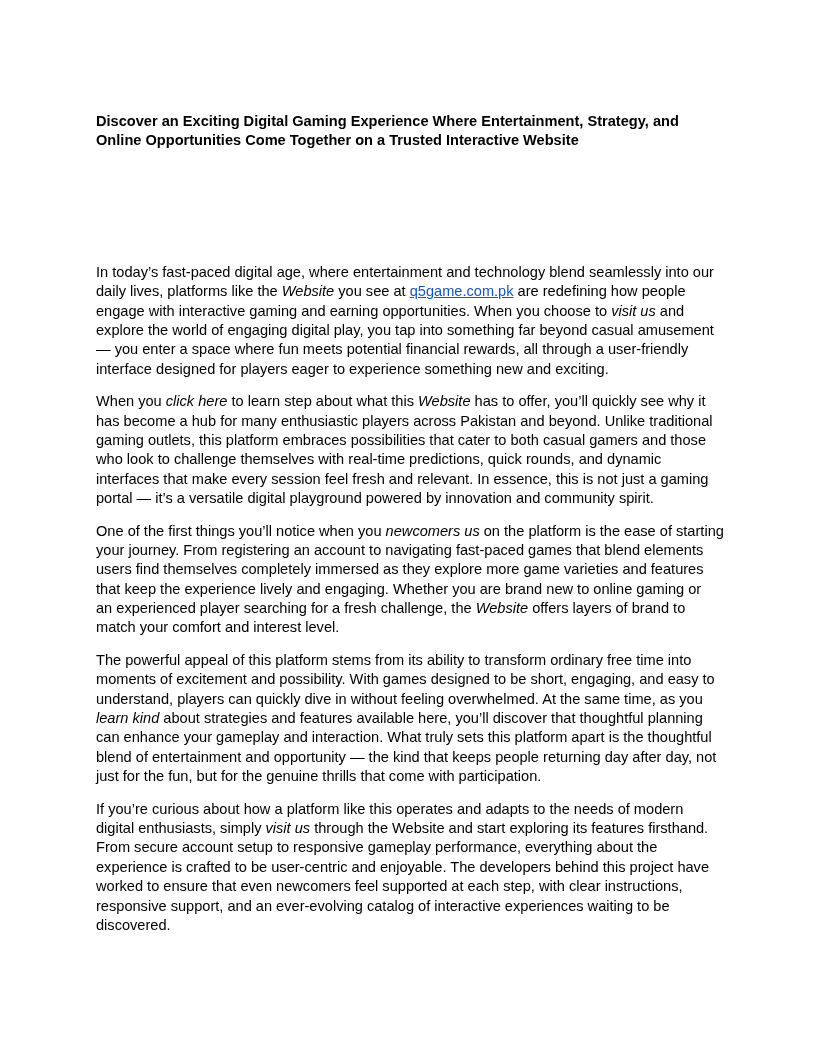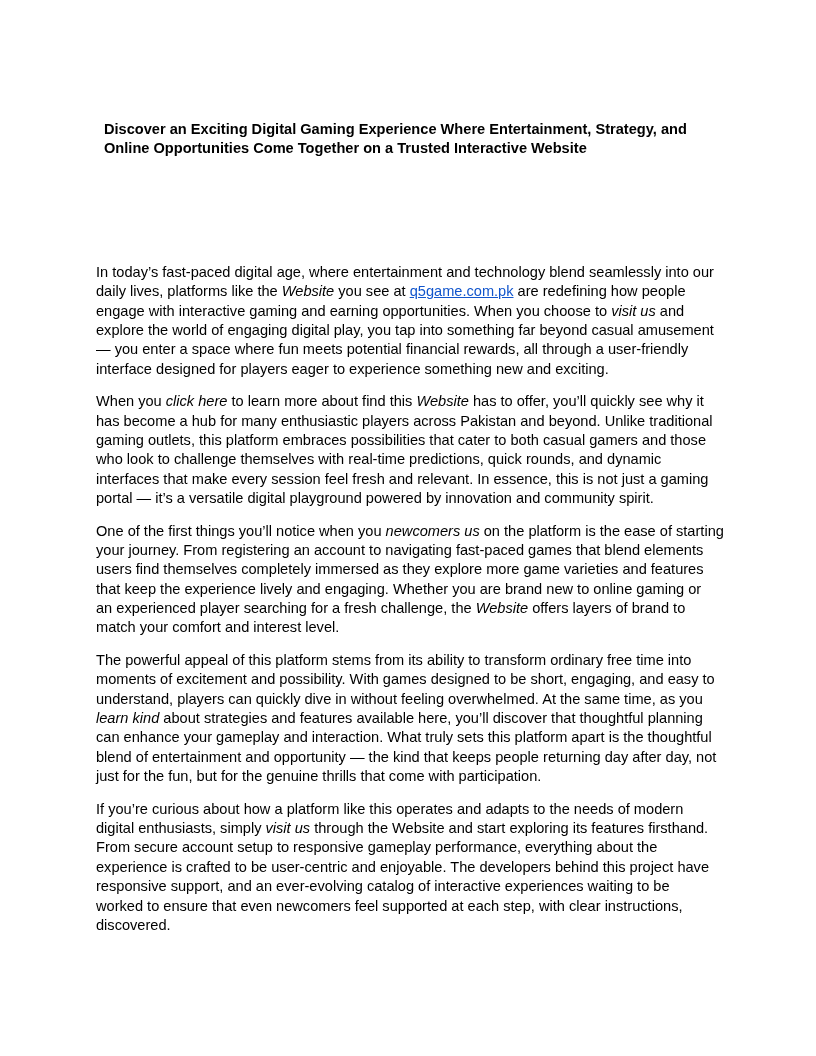--- a/index.html
+++ b/index.html
@@ -49,36 +49,36 @@
     .para em { font-style: italic; text-align: center; }
     .para a {
       color: #1155cc;
       text-decoration: underline;
     }
   </style>
 </head>
 <body>
 
 <div class="page">
-  <h1 class="title" style="margin:8px;">
+  <h1 class="title" style="margin:0;">
     <span class="line"> Discover an Exciting Digital Gaming Experience Where Entertainment, Strategy, and</span>
     <span class="line">Online Opportunities Come Together on a Trusted Interactive Website</span>
   </h1>
 
   <div class="body-text">
     <p class="para">
         <span class="line"><span>In today’s fast-paced digital age, where entertainment and technology blend seamlessly into our</span></span>
         <span class="line"><span>daily lives, platforms like the </span><em>Website</em><span> you see at </span><a href="#" style="color: rgb(17, 85, 204);">q5game.com.pk</a><span> are redefining how people</span></span>
         <span class="line"><span>engage with interactive gaming and earning opportunities. When you choose to </span><em>visit us</em><span> and</span></span>
         <span class="line"><span>explore the world of engaging digital play, you tap into something far beyond casual amusement</span></span>
         <span class="line"><span>— you enter a space where fun meets potential financial rewards, all through a user-friendly</span></span>
         <span class="line"><span>interface designed for players eager to experience something new and exciting.</span></span>
       </p>
     <p class="para">
-        <span class="line"><span>When you </span><em>click here</em><span> to learn more about find this </span><em>Website</em><span> has to offer, you’ll quickly see why it</span></span>
+        <span class="line"><span>When you </span><em>click here</em><span> to learn step about what this </span><em>Website</em><span> has to offer, you’ll quickly see why it</span></span>
         <span class="line"><span>has become a hub for many enthusiastic players across Pakistan and beyond. Unlike traditional</span></span>
         <span class="line"><span>gaming outlets, this platform embraces possibilities that cater to both casual gamers and those</span></span>
         <span class="line"><span>who look to challenge themselves with real-time predictions, quick rounds, and dynamic</span></span>
         <span class="line"><span>interfaces that make every session feel fresh and relevant. In essence, this is not just a gaming</span></span>
         <span class="line"><span>portal — it’s a versatile digital playground powered by innovation and community spirit.</span></span>
       </p>
     <p class="para">
         <span class="line"><span>One of the first things you’ll notice when you </span><em>newcomers us</em><span> on the platform is the ease of starting</span></span>
         <span class="line"><span>your journey. From registering an account to navigating fast-paced games that blend elements</span></span>
         <span class="line"><span>users find themselves completely immersed as they explore more game varieties and features</span></span>
@@ -93,18 +93,18 @@
         <span class="line"><em>learn kind</em><span> about strategies and features available here, you’ll discover that thoughtful planning</span></span>
         <span class="line"><span>can enhance your gameplay and interaction. What truly sets this platform apart is the thoughtful</span></span>
         <span class="line"><span>blend of entertainment and opportunity — the kind that keeps people returning day after day, not</span></span>
         <span class="line"><span>just for the fun, but for the genuine thrills that come with participation.</span></span>
       </p>
     <p class="para">
         <span class="line"><span>If you’re curious about how a platform like this operates and adapts to the needs of modern</span></span>
         <span class="line"><span>digital enthusiasts, simply </span><em>visit us</em><span> through the Website and start exploring its features firsthand.</span></span>
         <span class="line"><span>From secure account setup to responsive gameplay performance, everything about the</span></span>
         <span class="line"><span>experience is crafted to be user-centric and enjoyable. The developers behind this project have</span></span>
+        <span class="line"><span>worked to ensure that even newcomers feel supported at each step, with clear instructions,</span></span>
         <span class="line"><span>responsive support, and an ever-evolving catalog of interactive experiences waiting to be</span></span>
-        <span class="line"><span>worked to ensure that even newcomers feel supported at each step, with clear instructions,</span></span>
         <span class="line"><span>discovered.</span></span>
       </p>
   </div>
 </div>
 
 </body></html>

